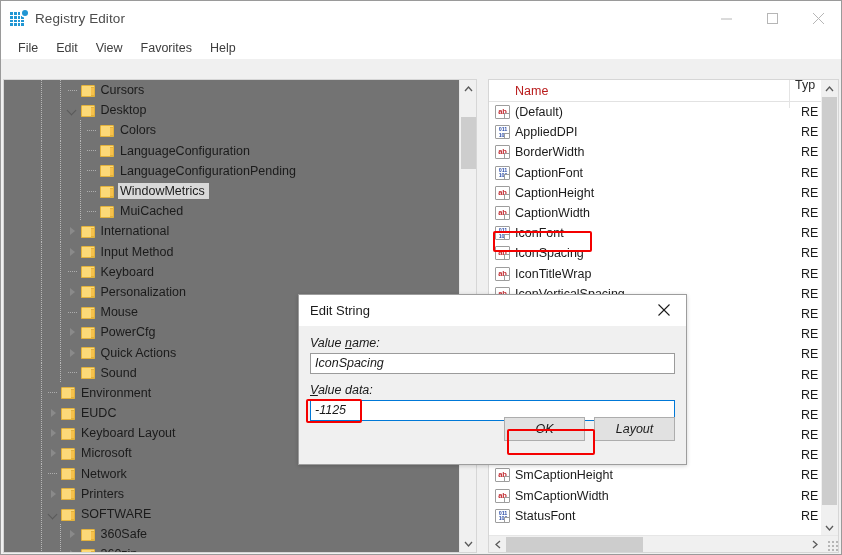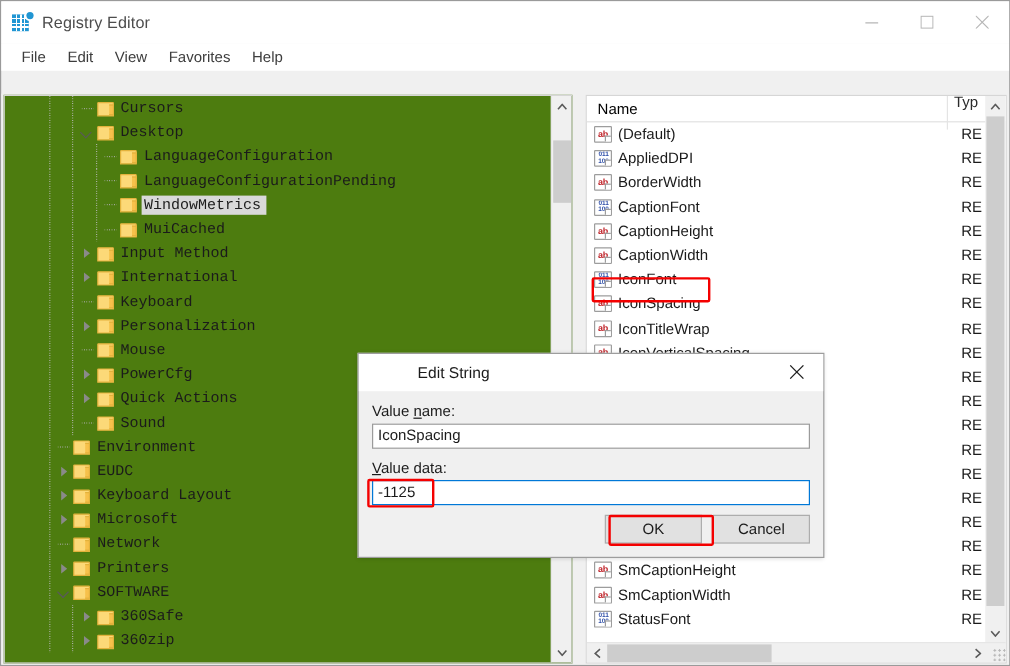--- a/index.html
+++ b/index.html
@@ -93,24 +93,23 @@
   #panes {
     position: absolute; left: 0; top: 77px;
     width: 840px; height: 476px;
     background: #f0f0f0;
   }
 
   
   #tree-pane {
     position: absolute; left: 2px; top: 1px;
     width: 474px; height: 474px;
-    background: #4d7c0f;
+    background: #737373;
     border: 1px solid #d6d6d6;
     overflow: hidden;
-    font-family: Liberation Mono, monospace;
   }
   #tree-scroll {
     position: absolute; left: 0; top: 0;
     width: 456px; height: 472px;
     overflow: hidden;
   }
   .trow {
     height: 20.2px;
     display: flex; align-items: center;
     position: relative;
@@ -205,22 +204,22 @@
     overflow: hidden;
   }
   #list-header {
     height: 22px;
     background: #ffffff;
     border-bottom: 1px solid #e2e2e2;
     display: flex; align-items: center;
     position: relative;
   }
   .col-name {
-    width: 300px; font-size: 12.5px; color: #000000;
-    padding-left: 9px;
+    width: 300px; font-size: 12.5px; color: #b91c1c;
+    padding-left: 26px;
   }
   .col-type {
     font-size: 12.5px; color: #2b2b2b;
     border-left: 1px solid #e4e4e4;
     padding-left: 5px; height: 34px; line-height: 22px;
   }
   .lrow {
     height: 20.2px;
     display: flex; align-items: center;
     padding-left: 6px;
@@ -311,51 +310,50 @@
     width: 389px; height: 171px;
     background: #f0f0f0;
     border: 1px solid #9d9d9d;
     box-shadow: 0 1px 4px rgba(0,0,0,.18);
   }
   #dlg-title {
     height: 31px;
     background: #ffffff;
     display: flex; align-items: center;
     position: relative;
-    padding-left: 38px;
   }
   #dlg-title-text {
     font-size: 13px; color: #1b1b1b;
     padding-left: 11px;
   }
   #dlg-close {
     position: absolute; right: 0; top: 0;
     width: 44px; height: 30px;
     display: flex; align-items: center; justify-content: center;
     color: #1b1b1b;
   }
-  #dlg-body { padding: 10px 11px 0 11px; }
+  #dlg-body { padding: 10px 11px 0 11px; font-style: italic; }
   .dlg-label {
     font-size: 12.5px; color: #1b1b1b;
     margin-bottom: 3px;
   }
   .dlg-label u { text-decoration: underline; }
   .dlg-input {
     height: 21px; width: 365px;
     background: #ffffff;
     border: 1px solid #9b9b9b;
     font-size: 12.5px; color: #1b1b1b;
     padding: 0 4px;
     line-height: 19px;
     margin-bottom: 9px;
   }
   .dlg-input.focus { border-color: #0078d7; }
   #dlg-buttons {
-    position: absolute; right: 11px; bottom: 11px;
-    display: flex; gap: 9px;
+    position: absolute; right: 11px; bottom: 23px;
+    display: flex; gap: 9px; font-style: italic;
   }
   .dlg-btn {
     width: 81px; height: 24px;
     background: #e1e1e1;
     border: 1px solid #adadad;
     font-size: 12.5px; color: #1b1b1b;
     display: flex; align-items: center; justify-content: center;
   }
 </style>
 </head>
@@ -433,89 +431,103 @@
             <div class="vguide" style="left: 56px;"></div>
             <div class="vguide" style="left: 75.5px;"></div>
             <div style="flex: 0 0 80px;"></div>
             <div class="glyph">
               <div class="dot-h"></div>
             </div>
             <div class="folder">
               <div class="fbody"></div>
               <div class="ftab"></div>
             </div>
-            <div class="tlabel">LanguageConfiguration</div>
+            <div class="tlabel">Colors</div>
           </div>
           <div class="trow">
             <div class="vguide" style="left: 36.5px;"></div>
             <div class="vguide" style="left: 56px;"></div>
             <div class="vguide" style="left: 75.5px;"></div>
             <div style="flex: 0 0 80px;"></div>
             <div class="glyph">
               <div class="dot-h"></div>
             </div>
             <div class="folder">
               <div class="fbody"></div>
               <div class="ftab"></div>
             </div>
-            <div class="tlabel">LanguageConfigurationPending</div>
+            <div class="tlabel">LanguageConfiguration</div>
           </div>
           <div class="trow">
             <div class="vguide" style="left: 36.5px;"></div>
             <div class="vguide" style="left: 56px;"></div>
             <div class="vguide" style="left: 75.5px;"></div>
             <div style="flex: 0 0 80px;"></div>
             <div class="glyph">
               <div class="dot-h"></div>
             </div>
             <div class="folder">
               <div class="fbody"></div>
               <div class="ftab"></div>
             </div>
-            <div class="tlabel sel">WindowMetrics</div>
+            <div class="tlabel">LanguageConfigurationPending</div>
           </div>
           <div class="trow">
             <div class="vguide" style="left: 36.5px;"></div>
             <div class="vguide" style="left: 56px;"></div>
             <div class="vguide" style="left: 75.5px;"></div>
             <div style="flex: 0 0 80px;"></div>
             <div class="glyph">
               <div class="dot-h"></div>
             </div>
             <div class="folder">
               <div class="fbody"></div>
               <div class="ftab"></div>
             </div>
+            <div class="tlabel sel">WindowMetrics</div>
+          </div>
+          <div class="trow">
+            <div class="vguide" style="left: 36.5px;"></div>
+            <div class="vguide" style="left: 56px;"></div>
+            <div class="vguide" style="left: 75.5px;"></div>
+            <div style="flex: 0 0 80px;"></div>
+            <div class="glyph">
+              <div class="dot-h"></div>
+            </div>
+            <div class="folder">
+              <div class="fbody"></div>
+              <div class="ftab"></div>
+            </div>
             <div class="tlabel">MuiCached</div>
           </div>
           <div class="trow">
             <div class="vguide" style="left: 36.5px;"></div>
             <div class="vguide" style="left: 56px;"></div>
             <div style="flex: 0 0 60.5px;"></div>
             <div class="glyph">
               <div class="chev"></div>
             </div>
             <div class="folder">
               <div class="fbody"></div>
               <div class="ftab"></div>
             </div>
+            <div class="tlabel">International</div>
+          </div>
+          <div class="trow">
+            <div class="vguide" style="left: 36.5px;"></div>
+            <div class="vguide" style="left: 56px;"></div>
+            <div style="flex: 0 0 60.5px;"></div>
+            <div class="glyph">
+              <div class="chev"></div>
+            </div>
+            <div class="folder">
+              <div class="fbody"></div>
+              <div class="ftab"></div>
+            </div>
             <div class="tlabel">Input Method</div>
-          </div>
-          <div class="trow">
-            <div class="vguide" style="left: 36.5px;"></div>
-            <div class="vguide" style="left: 56px;"></div>
-            <div style="flex: 0 0 60.5px;"></div>
-            <div class="glyph">
-              <div class="chev"></div>
-            </div>
-            <div class="folder">
-              <div class="fbody"></div>
-              <div class="ftab"></div>
-            </div>
-            <div class="tlabel">International</div>
           </div>
           <div class="trow">
             <div class="vguide" style="left: 36.5px;"></div>
             <div class="vguide" style="left: 56px;"></div>
             <div style="flex: 0 0 60.5px;"></div>
             <div class="glyph">
               <div class="dot-h"></div>
             </div>
             <div class="folder">
               <div class="fbody"></div>
@@ -875,21 +887,21 @@
         <span>Value </span><u>n</u><span>ame:</span>
       </div>
       <div class="dlg-input">IconSpacing</div>
       <div class="dlg-label">
         <u>V</u><span>alue data:</span>
       </div>
       <div class="dlg-input focus">-1125</div>
     </div>
     <div id="dlg-buttons">
       <div class="dlg-btn">OK</div>
-      <div class="dlg-btn">Cancel</div>
+      <div class="dlg-btn">Layout</div>
     </div>
   </div>
 
   <div class="redbox" style="left:492px; top:230px; width:99px; height:21px;"></div>
   <div class="redbox" style="left:305px; top:398px; width:56px; height:24px;"></div>
   <div class="redbox" style="left:506px; top:428px; width:88px; height:26px;"></div>
 
 </div>
 
 </body></html>

